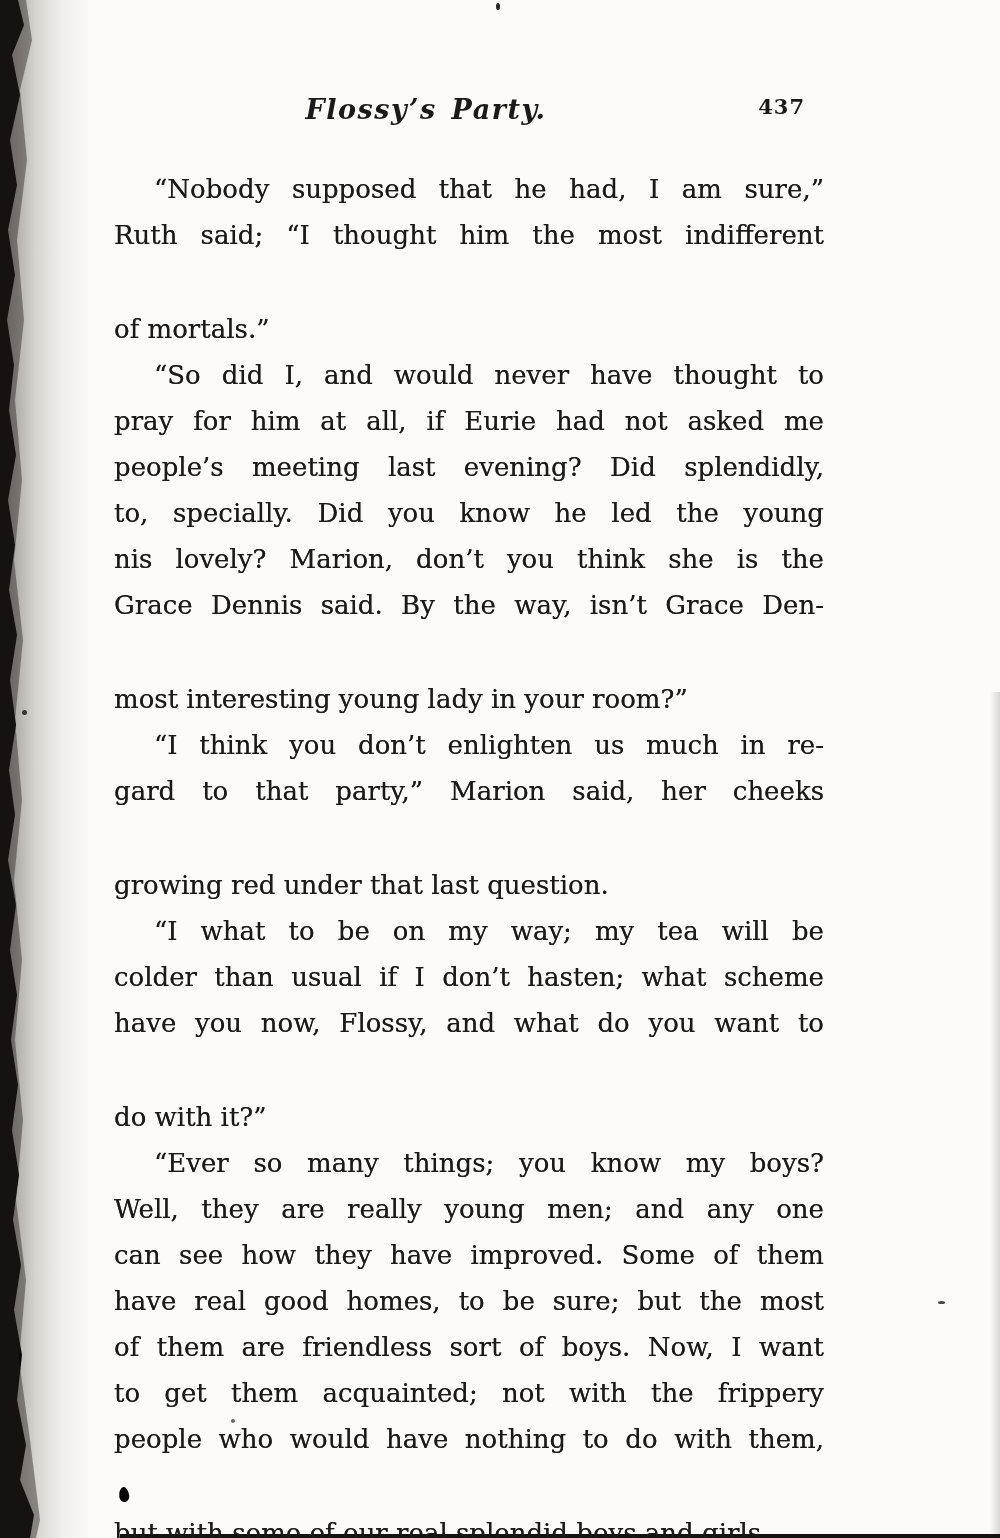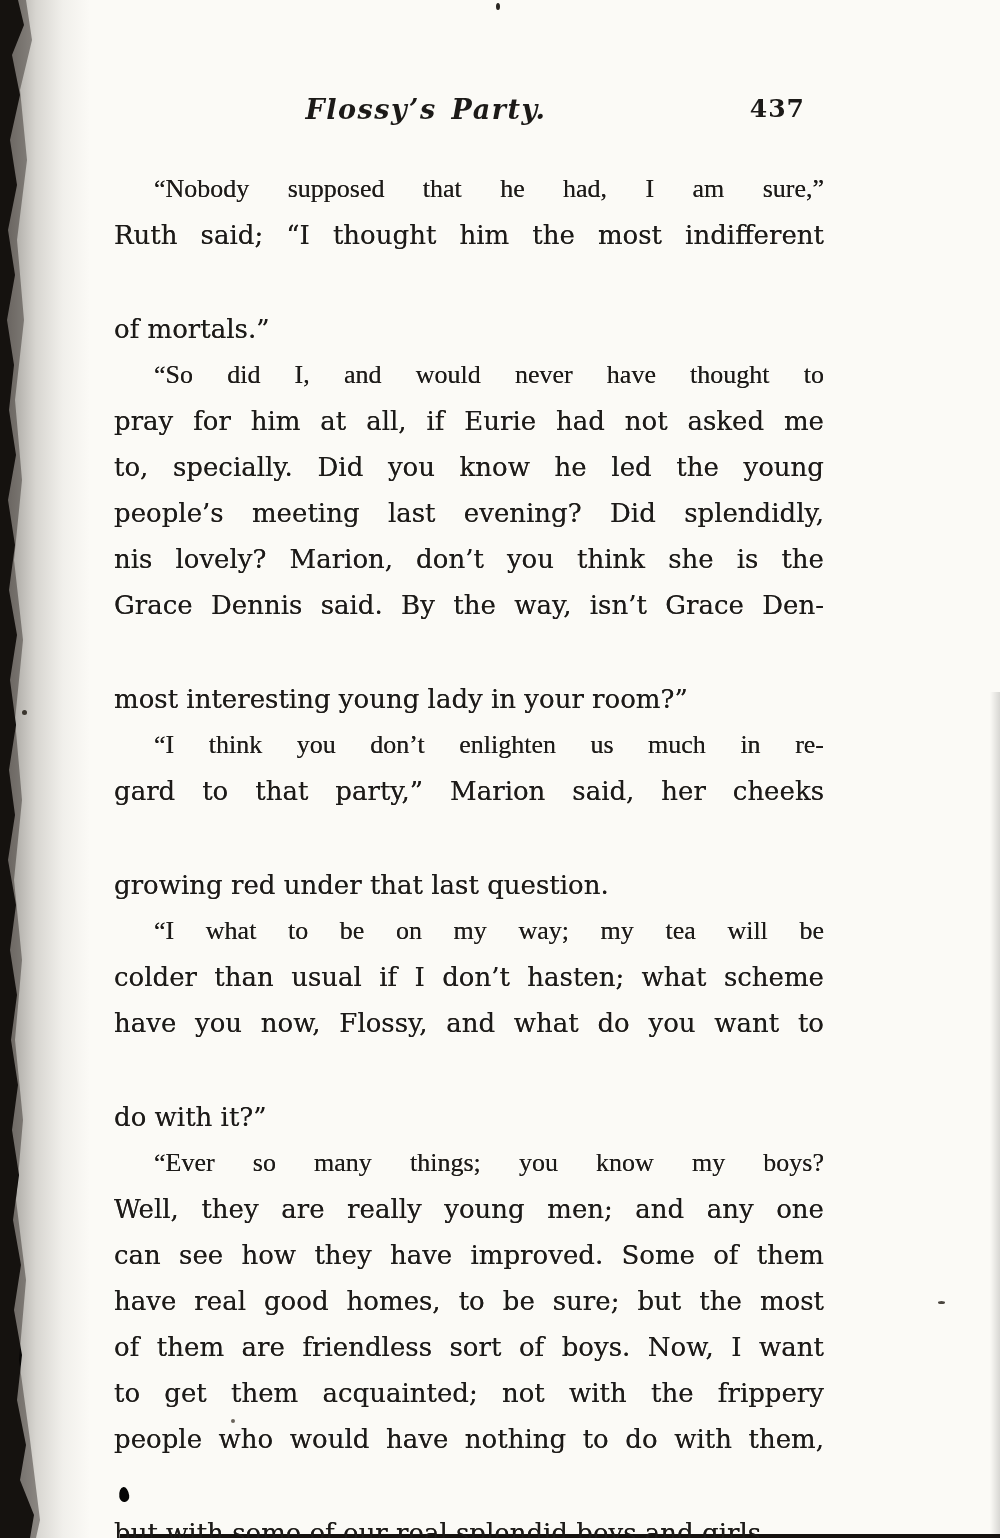--- a/index.html
+++ b/index.html
@@ -66,41 +66,41 @@
     font-style: italic;
     font-weight: 700;
     font-size: 27px;
     letter-spacing: 1.5px;
     word-spacing: 4px;
   }
   .page-number {
     position: absolute;
     right: 4px;
     top: 0;
-    font-size: 25px;
+    font-size: 21px;
     font-weight: 700;
     letter-spacing: 1px;
   }
   
   .text-block {
     position: absolute;
     top: 166px;
     left: 114px;
     width: 710px;
     font-size: 26px;
     line-height: 46px;
     text-shadow: 0 0 0.6px rgba(20,16,12,0.75);
   }
   .paragraph { margin: 0; }
   .line {
     white-space: nowrap;
     text-align: justify;
     text-align-last: justify;
   }
-  .line.first { padding-left: 40px; font-family: Liberation Serif, serif; }
+  .line.first { padding-left: 40px; }
   .line.last { text-align-last: left; margin-top: 48px; }
   
   .speck { position: absolute; background: #2a2622; border-radius: 50%; }
   .speck.s1 { left: 496px; top: 3px;    width: 4px;  height: 7px; }
   .speck.s2 { left: 938px; top: 1301px; width: 7px;  height: 3px; background:#4a453e; }
   .speck.s3 { left: 231px; top: 1419px; width: 4px;  height: 4px; background:#6a645c; }
   .speck.s4 { left: 22px;  top: 710px;  width: 5px;  height: 5px; background:#3a352e; }
   .ink-dot {
     position: absolute;
     left: 119px; top: 1487px;
@@ -133,22 +133,22 @@
 
 <div class="text-block">
     <div class="paragraph">
       <div class="line first">“Nobody supposed that he had, I am sure,”</div>
       <div class="line">Ruth said; “I thought him the most indifferent</div>
       <div class="line last">of mortals.”</div>
     </div>
     <div class="paragraph">
       <div class="line first">“So did I, and would never have thought to</div>
       <div class="line">pray for him at all, if Eurie had not asked me</div>
+      <div class="line">people’s meeting last evening?  Did splendidly,</div>
       <div class="line">to, specially.  Did you know he led the young</div>
-      <div class="line">people’s meeting last evening?  Did splendidly,</div>
       <div class="line">nis lovely?  Marion, don’t you think she is the</div>
       <div class="line">Grace Dennis said.  By the way, isn’t Grace Den-</div>
       <div class="line last">most interesting young lady in your room?”</div>
     </div>
     <div class="paragraph">
       <div class="line first">“I think you don’t enlighten us much in re-</div>
       <div class="line">gard to that party,” Marion said, her cheeks</div>
       <div class="line last">growing red under that last question.</div>
     </div>
     <div class="paragraph">

